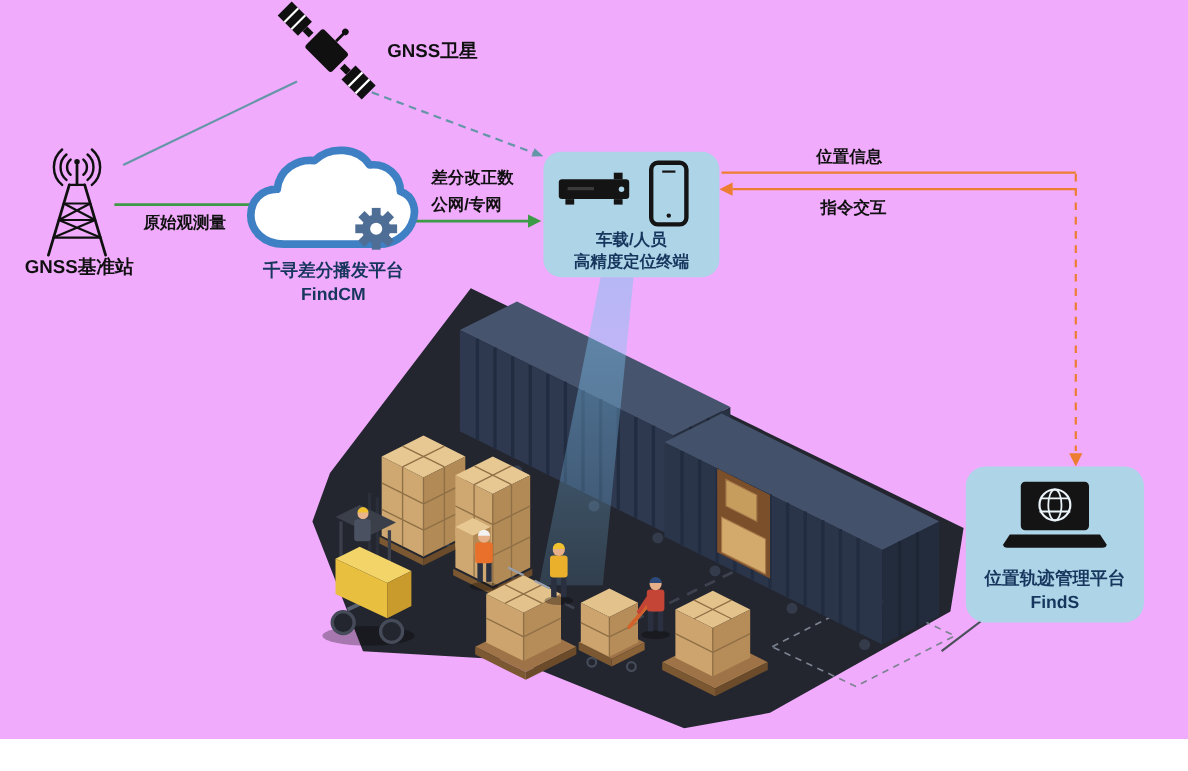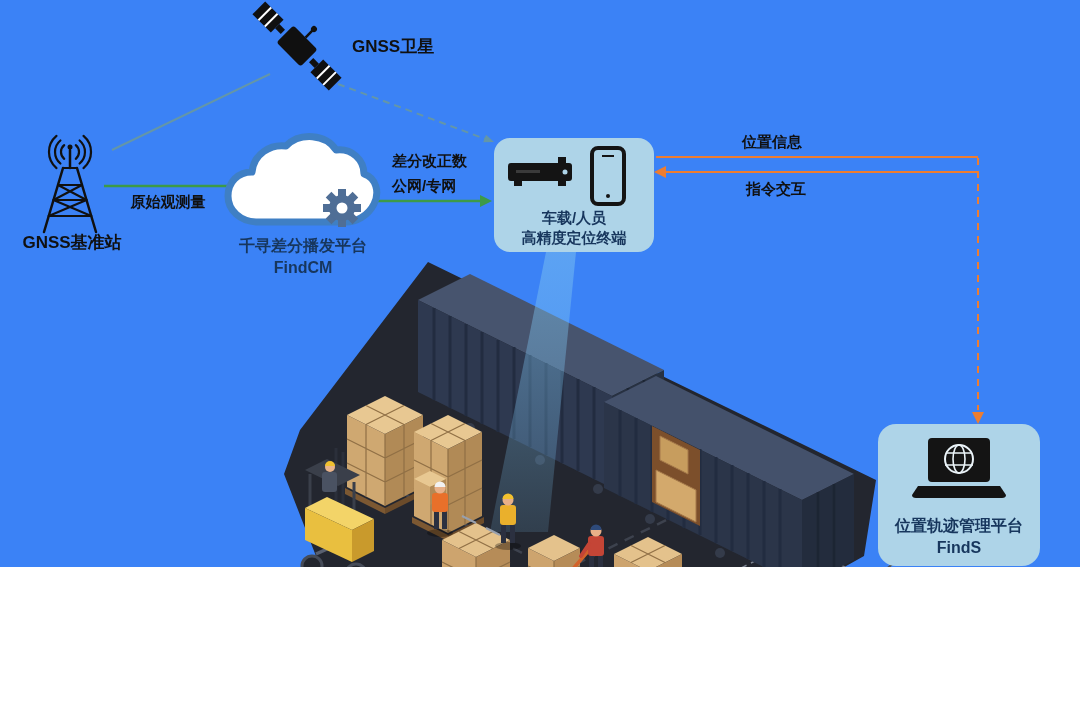--- a/index.html
+++ b/index.html
@@ -1,16 +1,16 @@
 <!DOCTYPE html>
 <html><head>
 <meta charset="utf-8">
 <style>
   html,body{margin:0;padding:0;background:#fff;}
-  .stage{position:relative;width:1080px;height:567px;background:#3b82f6;overflow:hidden;}
+  .stage{position:relative;width:1080px;height:672px;background:#f0abfc;overflow:hidden;}
   svg{display:block;}
   text{font-family:"Liberation Sans","DejaVu Sans",sans-serif;font-weight:700;}
   .lbl-black{fill:#101010;font-size:17px;}
   .lbl-black-s{fill:#101010;font-size:15px;}
   .lbl-navy{fill:#17365d;font-size:16px;}
   .lbl-navy-s{fill:#17365d;font-size:15px;}
 </style>
 </head>
 <body>
 

